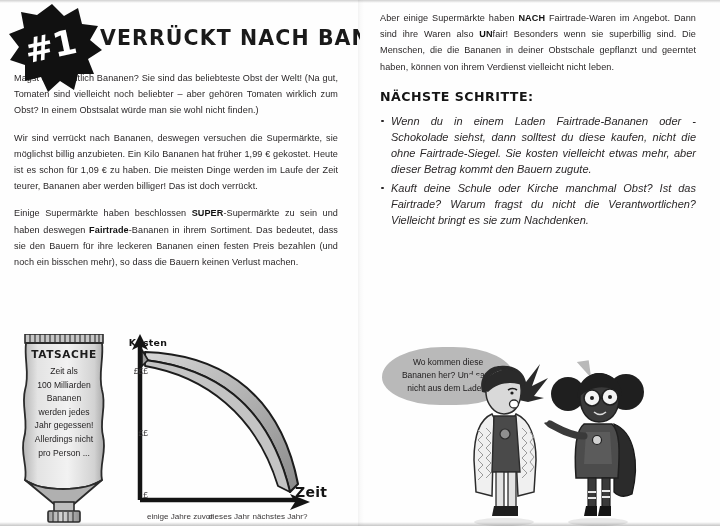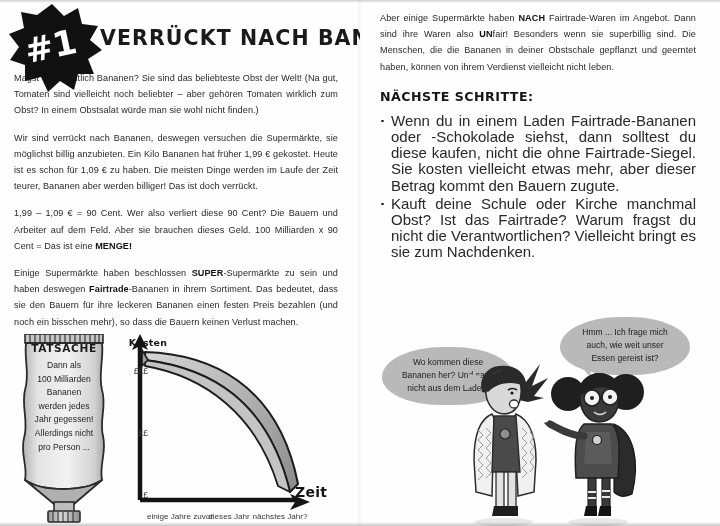--- a/index.html
+++ b/index.html
@@ -82,44 +82,45 @@
     color:#151515;
   }
 
   ul.steps{
     margin:0;padding:0;list-style:none;
   }
   ul.steps li{
     position:relative;
     padding-left:11px;
     margin-bottom:2px;
-    font-size:15px;
+    font-size:11px;
     line-height:16.2px;
     text-align:justify;
     color:#2a2728;
+    font-style:italic;
   }
   ul.steps li::before{
     content:"";
     position:absolute;left:1px;top:7px;
     width:2.6px;height:2.6px;border-radius:50%;
     background:#2a2728;
   }
 
   
   .art-zone{
     position:absolute;left:0;bottom:0;width:360px;height:200px;
   }
 
   
   .fact-tube{
     position:absolute;left:12px;bottom:2px;width:104px;height:190px;
   }
   .fact-tube svg{display:block;}
   .tube-text{
-    position:absolute;left:12px;bottom:8px;width:104px;height:190px;
+    position:absolute;left:12px;bottom:2px;width:104px;height:190px;
     pointer-events:none;
   }
   .tube-title{
     position:absolute;top:14px;left:0;width:104px;text-align:center;
     font-size:10.6px;font-weight:700;letter-spacing:.6px;
     font-family:"DejaVu Sans", sans-serif;color:#1c1c1c;
   }
   .tube-lines{
     position:absolute;top:31px;left:4px;width:96px;text-align:center;
   }
@@ -206,21 +207,20 @@
           <text x="44" y="56" font-family="DejaVu Sans, sans-serif" font-size="34" font-weight="700" fill="#ffffff" text-anchor="middle" transform="rotate(-12 44 50)">#1</text>
         </svg>
       </div>
       <div class="chapter-title">VERRÜCKT NACH BANANEN</div>
     </div>
 
     <p class="body first">Magst du eigentlich Bananen? Sie sind das beliebteste Obst der Welt! (Na gut, Tomaten sind vielleicht noch beliebter – aber gehören Tomaten wirklich zum Obst? In einem Obstsalat würde man sie wohl nicht finden.)</p>
 
     <p class="body">Wir sind verrückt nach Bananen, deswegen versuchen die Supermärkte, sie möglichst billig anzubieten. Ein Kilo Bananen hat früher 1,99 € gekostet. Heute ist es schon für 1,09 € zu haben. Die meisten Dinge werden im Laufe der Zeit teurer, Bananen aber werden billiger! Das ist doch verrückt.</p>
 
-    <p class="body"><span>1,99 – 1,09 € = 90 Cent. Wer also verliert diese 90 Cent? Die Bauern und Arbeiter auf dem Feld. Aber sie brauchen dieses Geld. 100 Milliarden x 90 Cent = Das ist eine </span><span class="b">MENGE!</span></p>
 
     <p class="body"><span>Einige Supermärkte haben beschlossen </span><span class="b">SUPER</span><span>-Supermärkte zu sein und haben deswegen </span><span class="b">Fairtrade</span><span>-Bananen in ihrem Sortiment. Das bedeutet, dass sie den Bauern für ihre leckeren Bananen einen festen Preis bezahlen (und noch ein bisschen mehr), so dass die Bauern keinen Verlust machen.</span></p>
 
     <div class="art-zone">
 
       <div class="fact-tube">
         <svg width="104" height="190" viewBox="0 0 104 190">
           <defs>
             <linearGradient id="tubeg" x1="0" y1="0" x2="1" y2="0">
               <stop offset="0%" stop-color="#b4b4b4"></stop>
@@ -269,21 +269,21 @@
               <line x1="46" y1="178" x2="46" y2="188"></line>
             <line x1="51" y1="178" x2="51" y2="188"></line>
               <line x1="56" y1="178" x2="56" y2="188"></line>
             <line x1="61" y1="178" x2="61" y2="188"></line>
           </g>
         </svg>
       </div>
       <div class="tube-text">
         <div class="tube-title">TATSACHE</div>
         <div class="tube-lines">
-          <span>Dann als</span>
+          <span>Zeit als</span>
           <span>100 Milliarden</span>
           <span>Bananen</span>
           <span>werden jedes</span>
           <span>Jahr gegessen!</span>
           <span>Allerdings nicht</span>
           <span>pro Person ...</span>
         </div>
       </div>
 
       <div class="chart">
@@ -338,25 +338,20 @@
 
     <div class="chars">
 
       <div class="bubble bubble-left">
         <span>Wo kommen diese</span>
         <span>Bananen her? Und sage</span>
         <span>nicht aus dem Laden!</span>
       </div>
       <div class="bubble-tail tail-left"></div>
 
-      <div class="bubble bubble-right">
-        <span>Hmm ... Ich frage mich</span>
-        <span>auch, wie weit unser</span>
-        <span>Essen gereist ist?</span>
-      </div>
       <div class="bubble-tail tail-right"></div>
 
       <div class="figure fig-boy">
         <svg width="116" height="170" viewBox="0 0 116 170">
           <ellipse cx="56" cy="166" rx="30" ry="4" fill="#e8e8e8"></ellipse>
 
           <path d="M34 36 C30 22, 40 10, 52 10 C66 8, 76 16, 78 26
                    L92 8 L84 30 L100 22 L86 40 L96 42 L80 46 Z" fill="#2a2a2a"></path>
 
           <path d="M38 30 C38 18, 50 12, 60 14 C70 16, 74 26, 73 38

